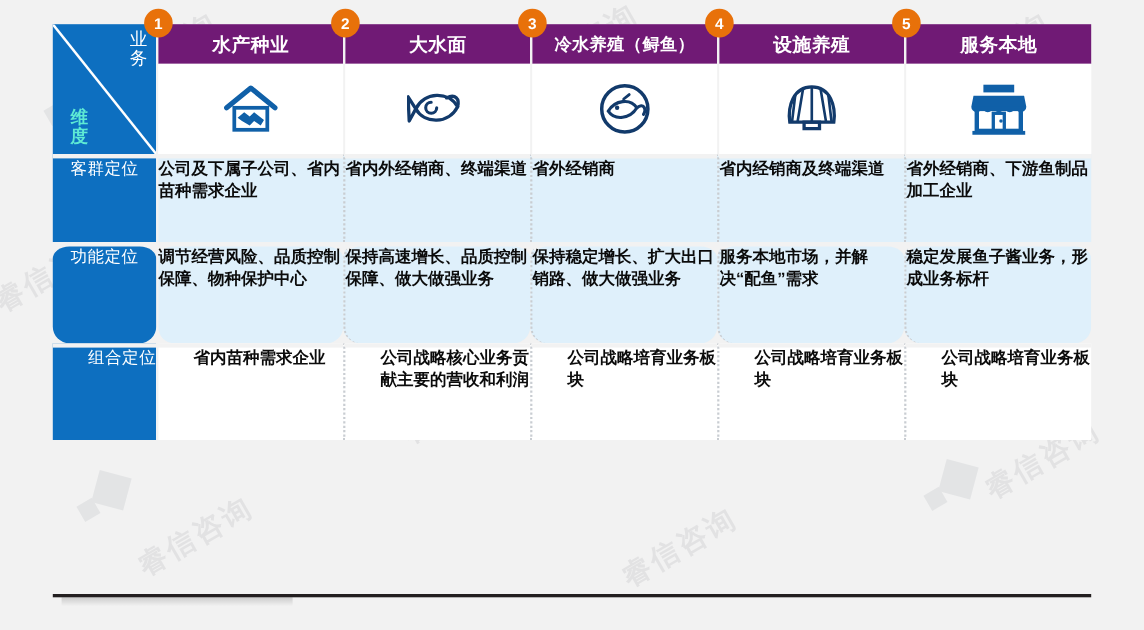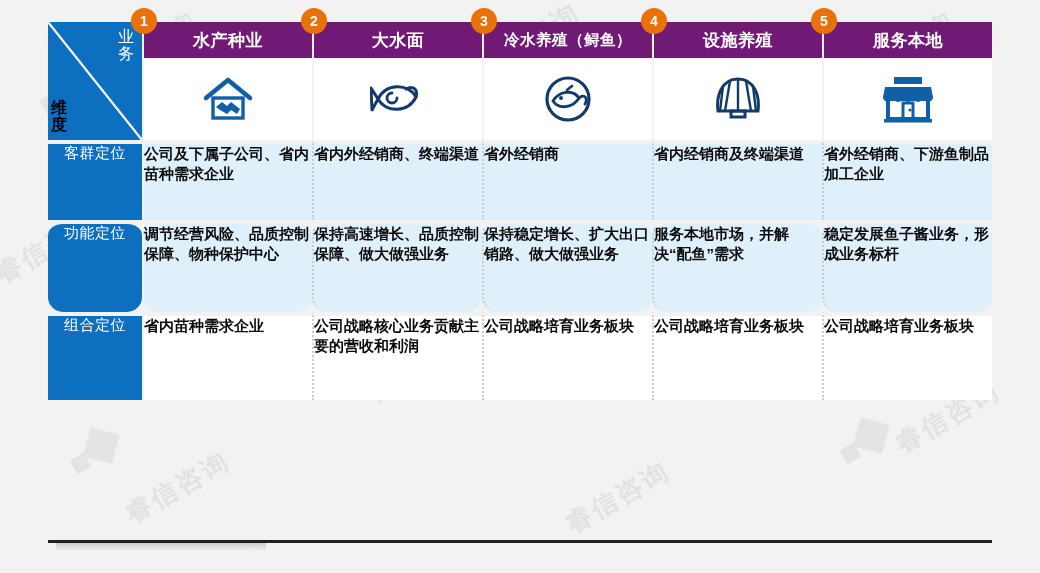--- a/index.html
+++ b/index.html
@@ -88,24 +88,24 @@
     width: 20px;
     color: #ffffff;
     font-size: 16px;
     font-weight: normal;
     line-height: 1.06;
     text-align: center;
     letter-spacing: 0;
   }
   .corner .lbl-dim {
     position: absolute;
-    left: 1px;
+    left: 14px;
     bottom: 6px;
     width: 20px;
-    color: #000000;
+    color: #5eead4;
     font-size: 16px;
     font-weight: bold;
     line-height: 1.06;
     text-align: center;
   }
 
   
   .bizhead {
     position: relative;
     height: 118px;
@@ -179,21 +179,21 @@
     word-break: break-all;
   }
   .cell.tint { background: #dff0fb; }
   .cell.first { border-left: 2px solid #f2f2f2; }
 
   
   tr.r-h td { height: 118px; }
   tr.r1 td { height: 76px; }
   tr.r2 td { height: 72px; }
   tr.r3 td { height: 88px; border-radius: 15px; }
-  tr.r4 td { height: 84px; }
+  tr.r4 td { height: 84px; padding-left: 32px; }
   tr.r5 td { height: 76px; }
 
   .baseline {
     position: absolute;
     left: 48px;
     top: 540px;
     width: 944px;
     height: 3px;
     background: #231f20;
     z-index: 12;

